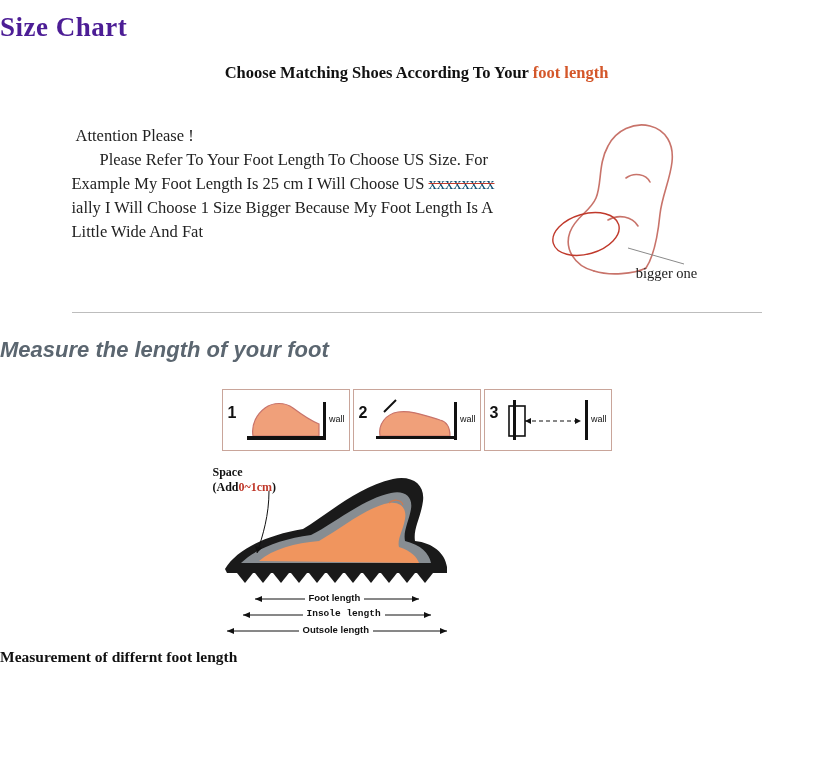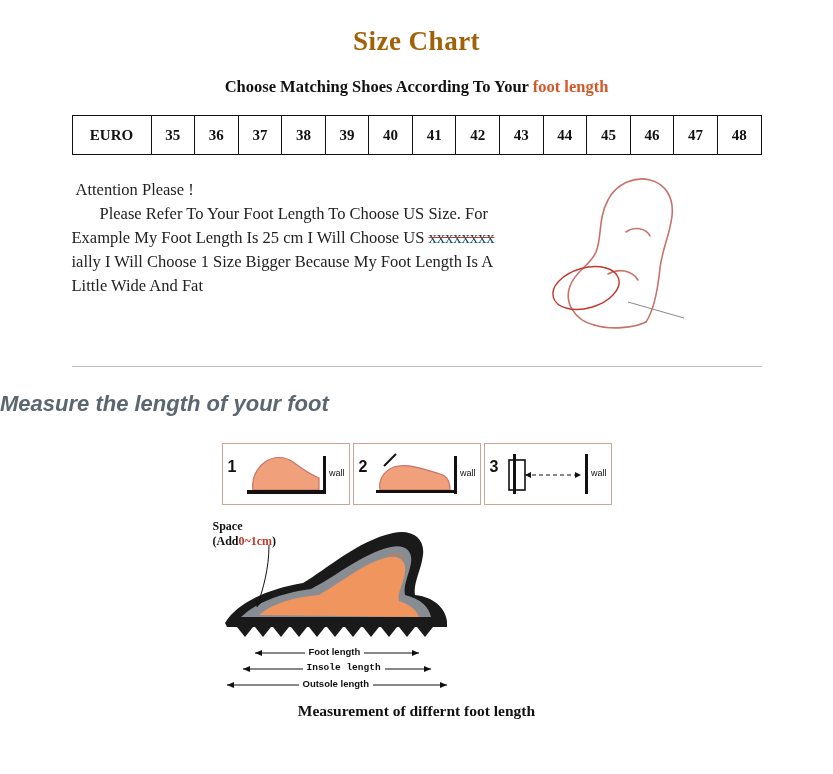--- a/index.html
+++ b/index.html
@@ -11,26 +11,25 @@
     height: 774px;
     background: #ffffff;
     font-family: "Liberation Serif", serif;
     color: #111111;
     overflow: hidden;
     position: relative;
   }
 
   
   .title {
-    text-align: center;
     font-size: 27px;
     font-weight: bold;
     letter-spacing: .5px;
-    margin-top: 26px;
-    color: #a16207;
+    margin-top: 12px;
+    color: #4c1d95;
   }
   .subtitle {
     text-align: center;
     font-size: 16.5px;
     font-weight: bold;
     margin-top: 20px;
     color: #111;
   }
   .subtitle .accent {
     color: #d4572a;
@@ -183,56 +182,38 @@
     position: absolute;
     font-family: "Liberation Sans", sans-serif;
     font-size: 9.5px;
     font-weight: bold;
     color: #111;
     background: #fff;
     padding: 0 4px;
   }
 
   .caption {
-    text-align: center;
     font-size: 15.5px;
     font-weight: bold;
     margin-top: 6px;
     color: #111;
   }
 </style>
 </head>
 <body>
 
 <div class="title">Size Chart</div>
 
 <div class="subtitle">
   <span>Choose Matching Shoes According To Your </span><span class="accent">foot length</span>
 </div>
 
 <div class="table-wrap">
   <table class="size-table">
     <tbody>
-        <tr class="row-euro">
-      <td class="label-cell">EURO</td>
-      <td>35</td>
-      <td>36</td>
-      <td>37</td>
-      <td>38</td>
-      <td>39</td>
-      <td>40</td>
-      <td>41</td>
-      <td>42</td>
-      <td>43</td>
-      <td>44</td>
-      <td>45</td>
-      <td>46</td>
-      <td>47</td>
-      <td>48</td>
-    </tr>
   </tbody>
     </table>
 </div>
 
 <div class="attention">
   <div class="att-text">
     <div class="att-head">Attention Please !</div>
     <div class="att-body">
       <span>Please Refer To Your Foot Length To Choose</span>
       <span>US Size. For Example My Foot Length Is 25 cm I</span>
@@ -251,20 +232,21 @@
     </g>
     <g fill="none" stroke="#c0392b" stroke-width="1.4">
       <ellipse cx="52" cy="118" rx="34" ry="20" transform="rotate(-16 52 118)"></ellipse>
     </g>
     <g stroke="#8a8a8a" stroke-width="1" fill="none">
       <path d="M94 132 L150 148"></path>
     </g>
   </svg>
 
   <div class="choose-bigger">
+    <div>bigger one</div>
   </div>
 </div>
 
 <div class="divider"></div>
 
 <div class="measure-title">Measure the length of your foot</div>
 
 <div class="steps">
 
   <div class="step">

